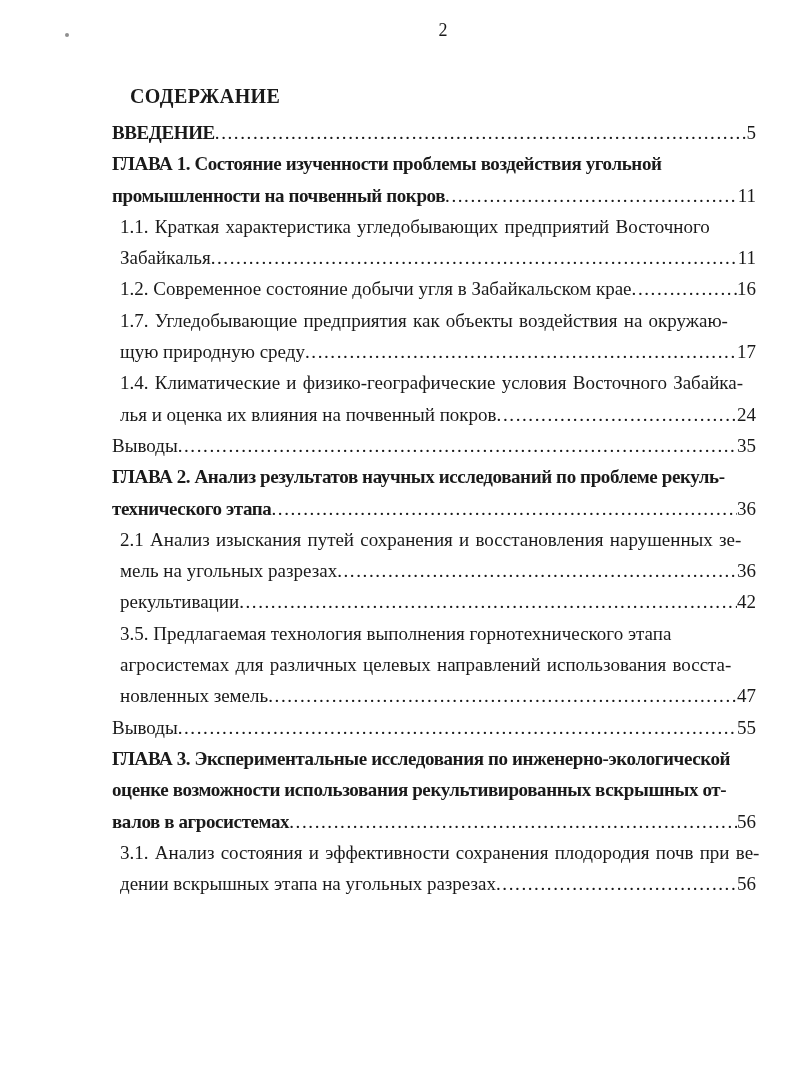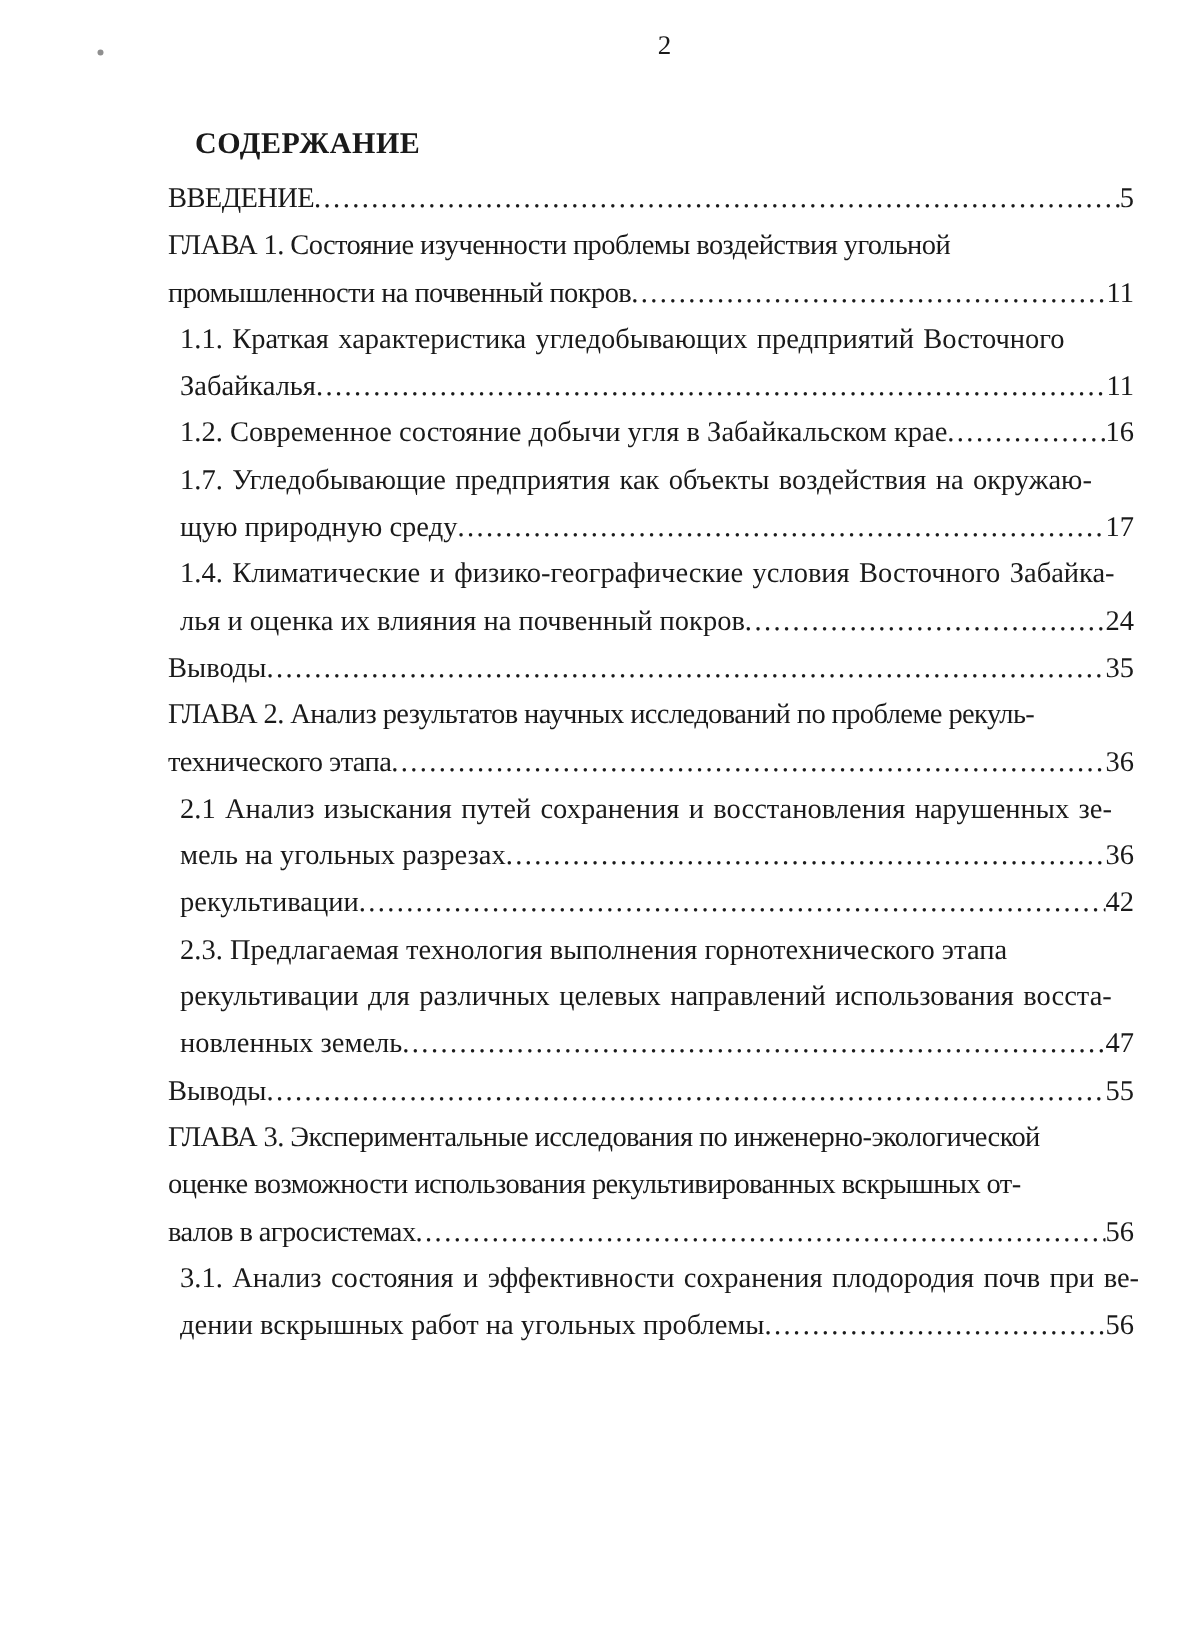--- a/index.html
+++ b/index.html
@@ -14,21 +14,21 @@
   }
   .doc-title{
     position:absolute;top:81px;left:112px;width:644px;
     text-align:left;text-indent:18px;
     font-size:20px;font-weight:bold;line-height:31px;letter-spacing:.4px;
   }
   .toc{position:absolute;top:117px;left:112px;width:644px}
   .line{height:31.3px;line-height:31.3px;font-size:19px;white-space:nowrap}
   .line.pg{display:flex;align-items:baseline}
   .t{flex:0 0 auto}
-  .b .t{font-weight:normal;letter-spacing:-0.4px}
+  .b .t{font-weight:bold;letter-spacing:-0.4px}
   .ind{padding-left:8px}
   .fill .t{word-spacing:1.5px}
   .b.fill .t{word-spacing:0}
   .leader{
     flex:1 1 auto;min-width:0;overflow:hidden;
     letter-spacing:1.6px;font-weight:normal;
   }
   .num{flex:0 0 auto;font-weight:normal}
   .speck{
     position:absolute;left:65px;top:33px;width:4px;height:4px;
@@ -94,38 +94,38 @@
   <div class="line ind pg">
       <span class="t">мель на угольных разрезах</span>
       <span class="leader">............................................................................................................................................................................................................................................................................................................</span>
       <span class="num">36</span>
     </div>
   <div class="line ind pg">
       <span class="t">рекультивации</span>
       <span class="leader">............................................................................................................................................................................................................................................................................................................</span>
       <span class="num">42</span>
     </div>
-  <div class="line ind"><span class="t">2.3. Предлагаемая технология выполнения горнотехнического этапа</span></div>
-  <div class="line ind fill"><span class="t">рекультивации для различных целевых направлений использования восста-</span></div>
+  <div class="line ind"><span class="t">3.5. Предлагаемая технология выполнения горнотехнического этапа</span></div>
+  <div class="line ind fill"><span class="t">агросистемах для различных целевых направлений использования восста-</span></div>
   <div class="line ind pg">
       <span class="t">новленных земель</span>
       <span class="leader">............................................................................................................................................................................................................................................................................................................</span>
       <span class="num">47</span>
     </div>
   <div class="line pg">
       <span class="t">Выводы</span>
       <span class="leader">............................................................................................................................................................................................................................................................................................................</span>
       <span class="num">55</span>
     </div>
   <div class="line b fill"><span class="t">ГЛАВА 3. Экспериментальные исследования по инженерно-экологической</span></div>
   <div class="line b fill"><span class="t">оценке возможности использования рекультивированных вскрышных от-</span></div>
   <div class="line b pg">
       <span class="t">валов в агросистемах</span>
       <span class="leader">............................................................................................................................................................................................................................................................................................................</span>
       <span class="num">56</span>
     </div>
   <div class="line ind fill"><span class="t">3.1. Анализ состояния и эффективности сохранения плодородия почв при ве-</span></div>
   <div class="line ind pg">
-      <span class="t">дении вскрышных работ на угольных проблемы</span>
+      <span class="t">дении вскрышных этапа на угольных разрезах</span>
       <span class="leader">............................................................................................................................................................................................................................................................................................................</span>
       <span class="num">56</span>
     </div>
 </div>
 
 </body></html>

